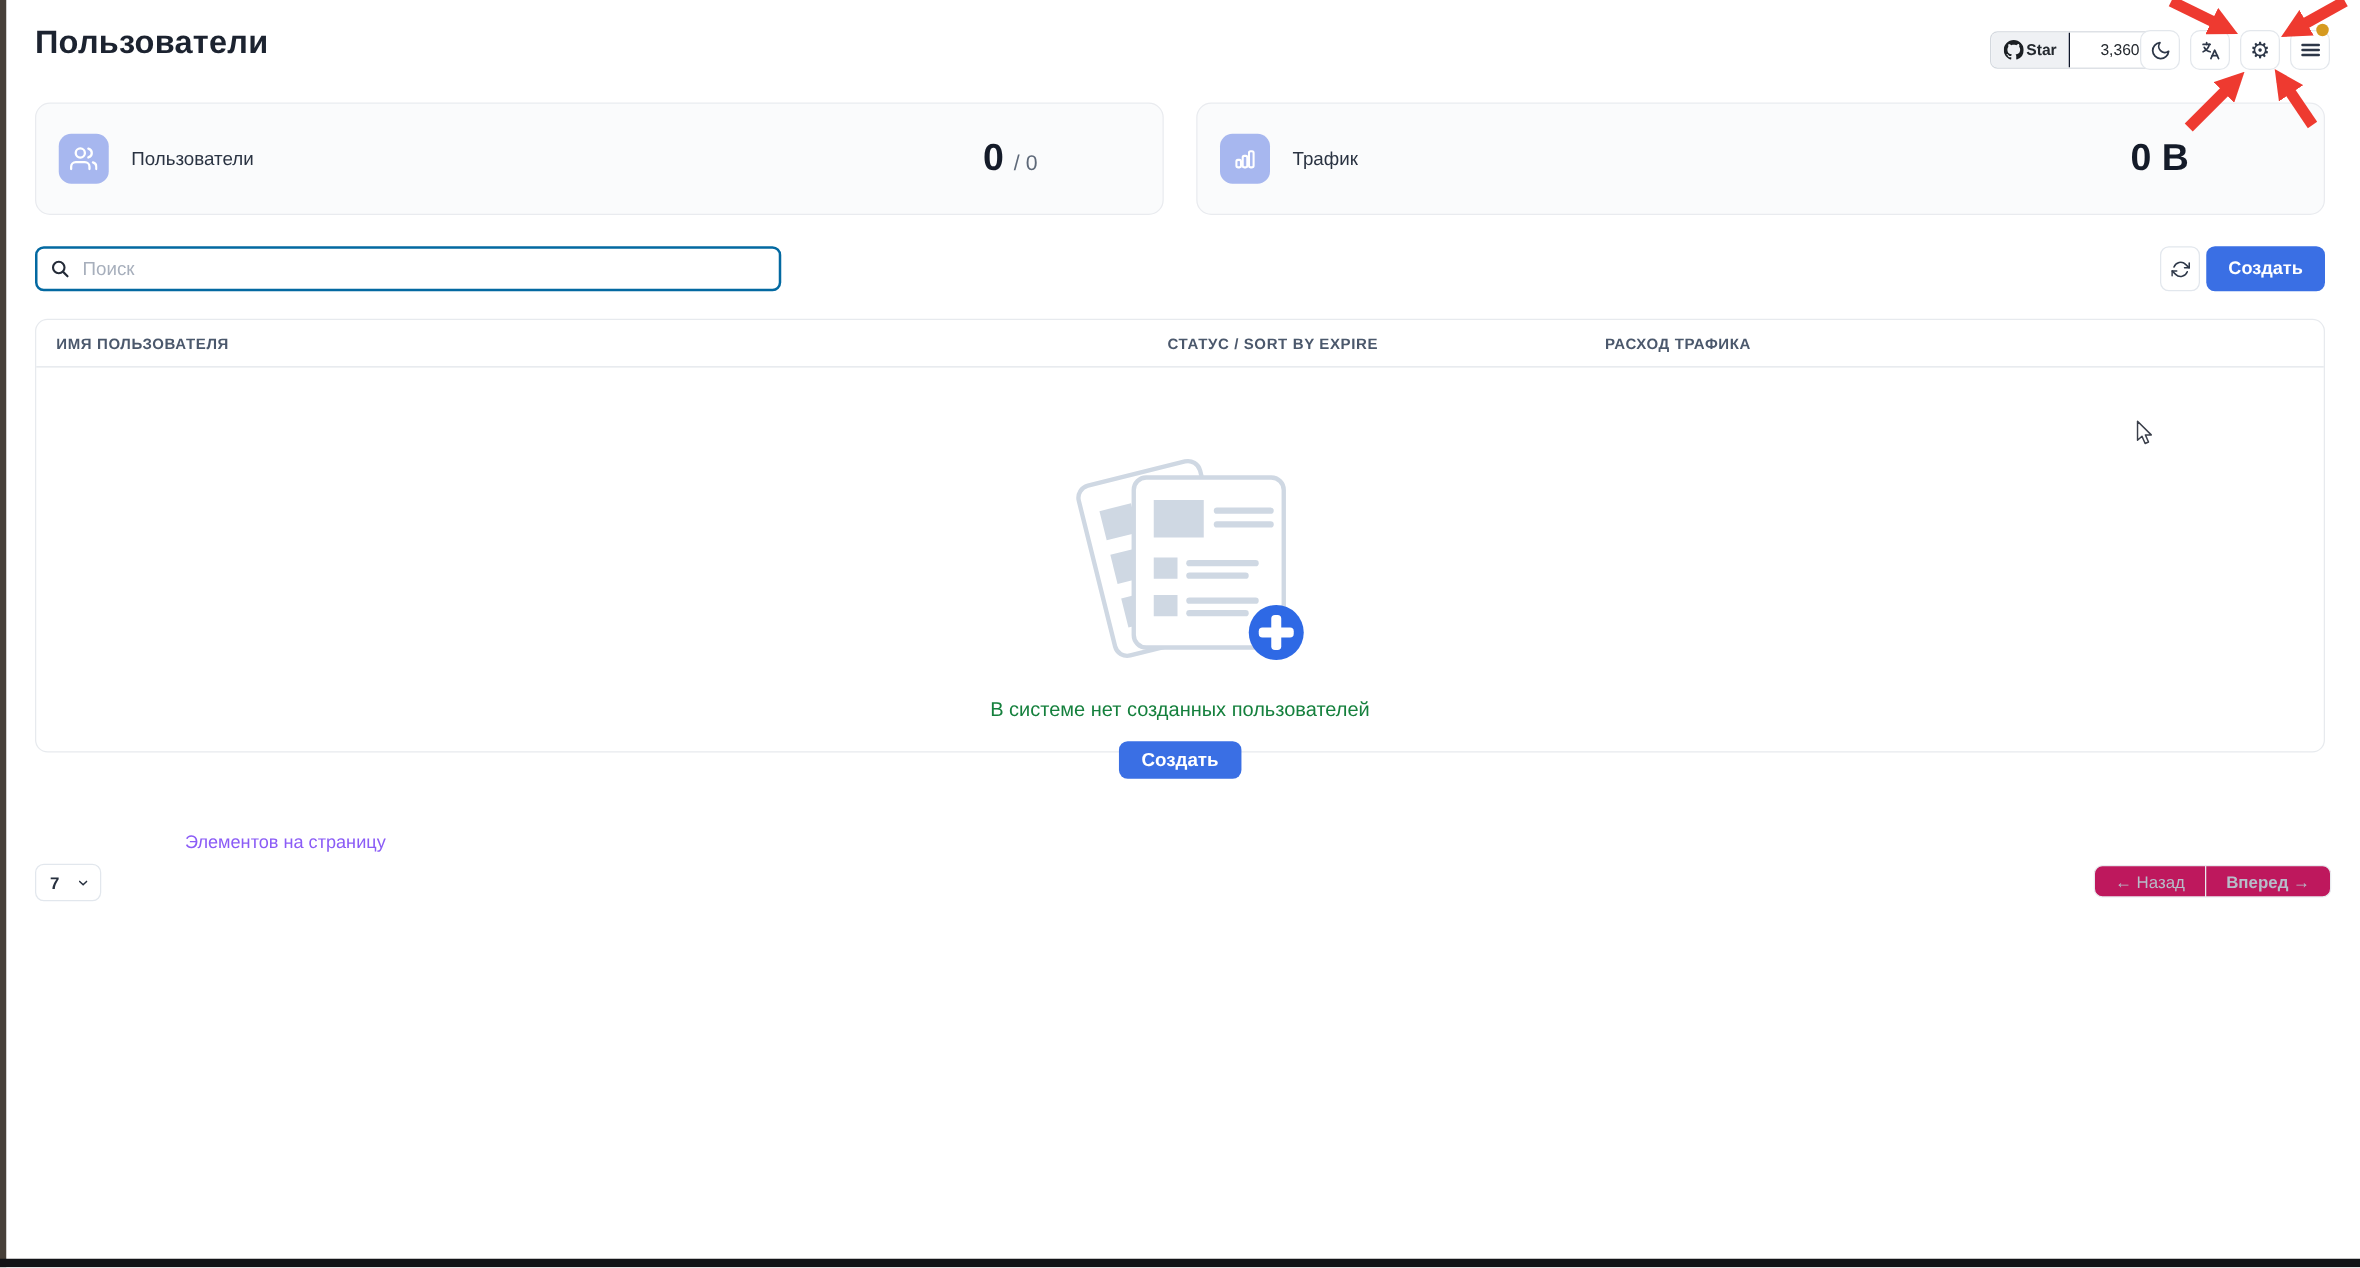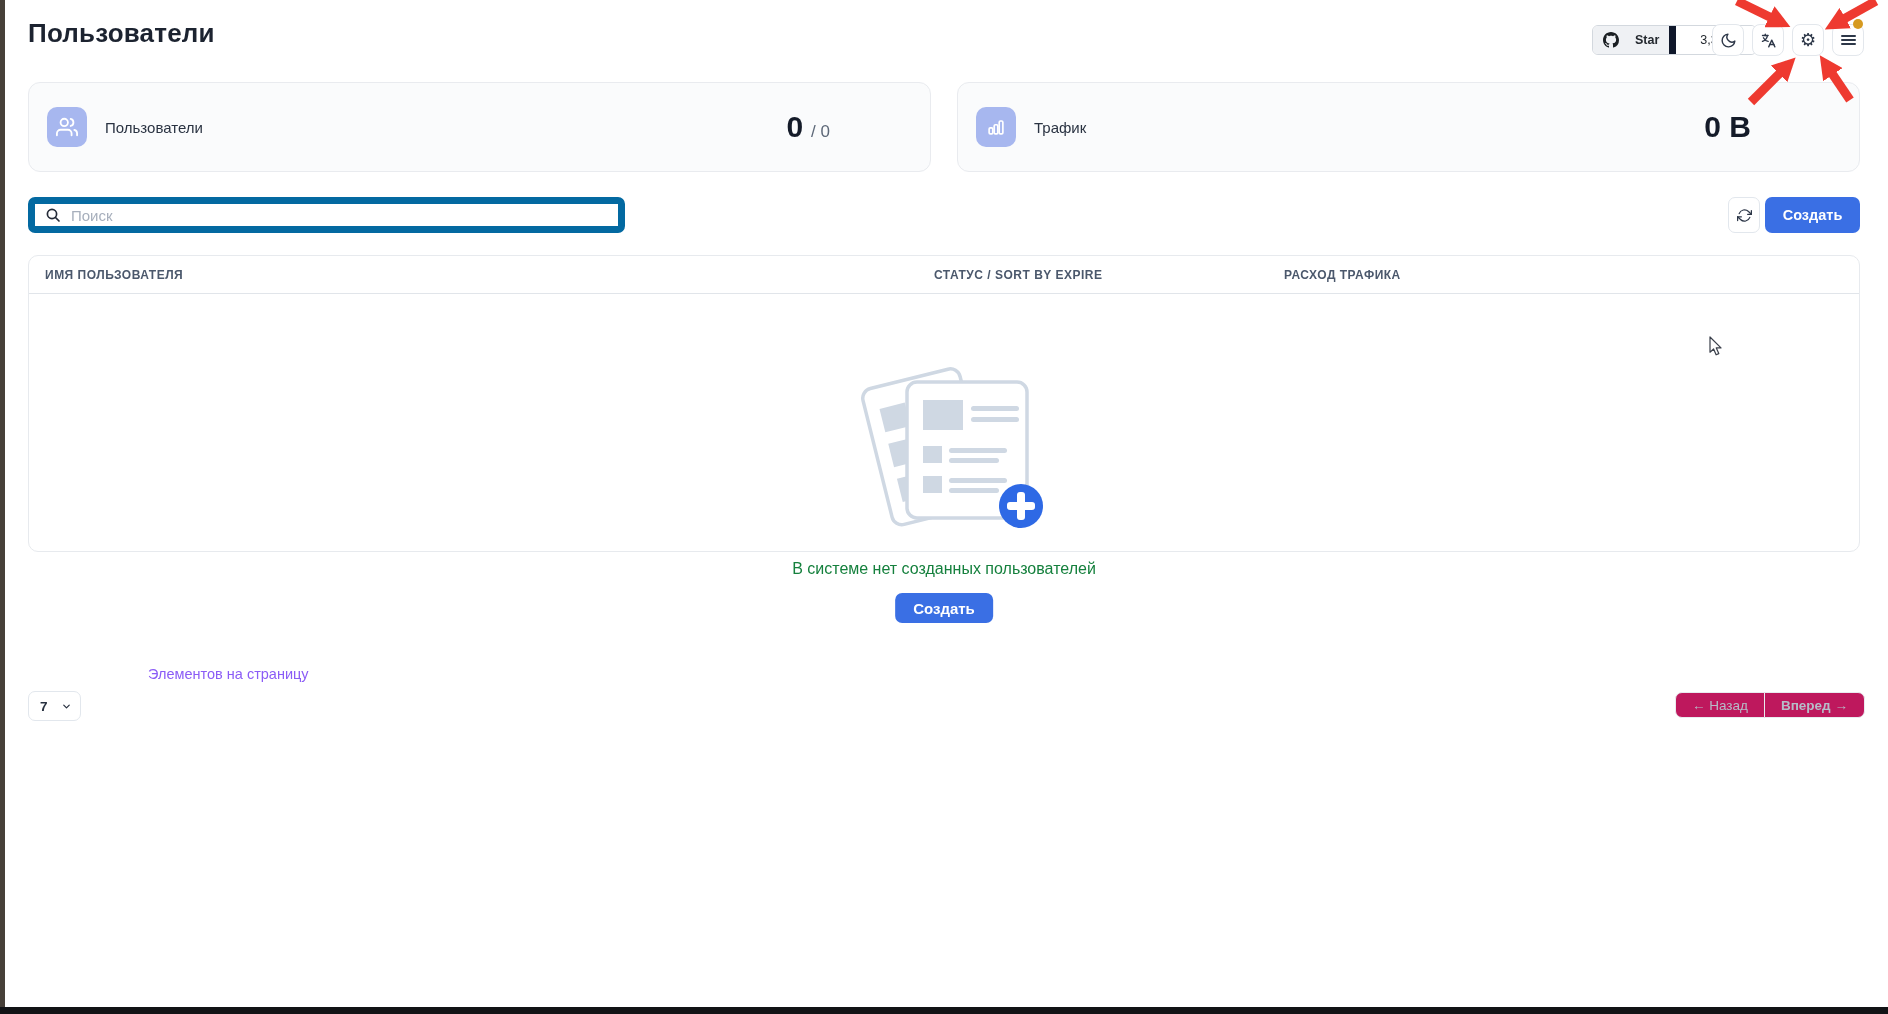--- a/index.html
+++ b/index.html
@@ -8,21 +8,21 @@
     position:relative;width:1888px;height:1014px;background:#ffffff;
     font-family:"Liberation Sans", sans-serif;overflow:hidden;color:#1a202c;
   }
   
   .left-strip{position:absolute;left:0;top:0;width:5px;height:1014px;background:#474039;}
   .bottom-strip{position:absolute;left:0;top:1007px;width:1888px;height:7px;background:#121316;}
 
   
   .page-title{position:absolute;left:28px;top:18px;font-size:26px;font-weight:700;color:#1c2330;letter-spacing:.2px;}
   .gh-widget{position:absolute;left:1592px;top:25px;height:30px;display:flex;align-items:stretch;border:1px solid #d3d8de;border-radius:6px;overflow:hidden;background:#fff;}
-  .gh-star{display:flex;align-items:center;gap:16px;padding:0 10px;background:#eff1f4;border-right:7px solid #0f172a;cursor:pointer;}
+  .gh-star{display:flex;align-items:center;gap:2px;padding:0 10px;background:#eff1f4;border-right:1px solid #0f172a;cursor:pointer;}
   .gh-star span{font-size:12.5px;font-weight:700;color:#24292f;}
   .gh-count{display:flex;align-items:center;padding:0 24px;background:#fff;cursor:pointer;}
   .gh-count span{font-size:12.5px;color:#24292f;}
   .iconbtn{
     position:absolute;top:24px;width:32px;height:32px;border:1px solid #e3e7ec;border-radius:8px;
     background:#fff;display:flex;align-items:center;justify-content:center;cursor:pointer;color:#2d3748;
   }
   .iconbtn svg{display:block;}
   .gear-glyph{font-size:18px;line-height:1;color:#2d3748;}
   .burger i{display:block;width:15px;height:2px;background:#2d3748;border-radius:1px;margin:2.1px 0;}
@@ -38,40 +38,40 @@
     width:40px;height:40px;margin-left:18px;border-radius:10px;background:#a7b7ef;
     display:flex;align-items:center;justify-content:center;flex:0 0 auto;
   }
   .card .lbl{margin-left:18px;font-size:15px;color:#2a3342;}
   .card .val{position:absolute;right:100px;top:50%;transform:translateY(-50%);white-space:nowrap;display:flex;align-items:baseline;}
   .val-main{font-size:30px;font-weight:700;color:#141b29;}
   .val-suffix{font-size:18px;color:#5d6878;margin-left:8px;}
 
   
   .search-box{
-    position:absolute;left:28px;top:197px;width:597px;height:36px;border:7px solid #0369a1;border-radius:7px;
+    position:absolute;left:28px;top:197px;width:597px;height:36px;border:2px solid #0369a1;border-radius:7px;
     background:#fff;display:flex;align-items:center;padding:0 10px;
   }
   .search-box input{
     border:none;outline:none;flex:1;font-size:15px;color:#1a202c;margin-left:8px;background:transparent;
     font-family:"Liberation Sans", sans-serif;
   }
   .search-box input::placeholder{color:#a7afbc;}
   .refresh-btn{
     position:absolute;left:1728px;top:197px;width:32px;height:36px;border:1px solid #e2e7ed;border-radius:7px;
     background:#fff;display:flex;align-items:center;justify-content:center;cursor:pointer;
   }
   .create-btn{
     position:absolute;left:1765px;top:197px;width:95px;height:36px;border:none;border-radius:7px;
     background:#3a6fe4;color:#fff;font-size:14.5px;font-weight:700;cursor:pointer;
     display:flex;align-items:center;justify-content:center;font-family:"Liberation Sans", sans-serif;
   }
 
   
-  .table{position:absolute;left:28px;top:255px;width:1832px;height:297px;border:1px solid #e7eaee;border-radius:10px;background:#fff;}
+  .table{position:absolute;left:28px;top:255px;width:1832px;height:347px;border:1px solid #e7eaee;border-radius:10px;background:#fff;}
   .thead{position:relative;height:38px;border-bottom:1px solid #e1e5ea;}
   .th{position:absolute;top:0;height:38px;display:flex;align-items:center;font-size:12px;font-weight:700;color:#4b586c;letter-spacing:.5px;cursor:pointer;}
   .th.c1{left:16px;}
   .th.c2{left:905px;}
   .th.c3{left:1255px;}
 
   
   .empty-illus{position:absolute;left:845px;top:350px;}
   .empty-msg{position:absolute;left:0;width:1888px;top:560px;text-align:center;font-size:16px;color:#15803d;}
   .empty-create{

